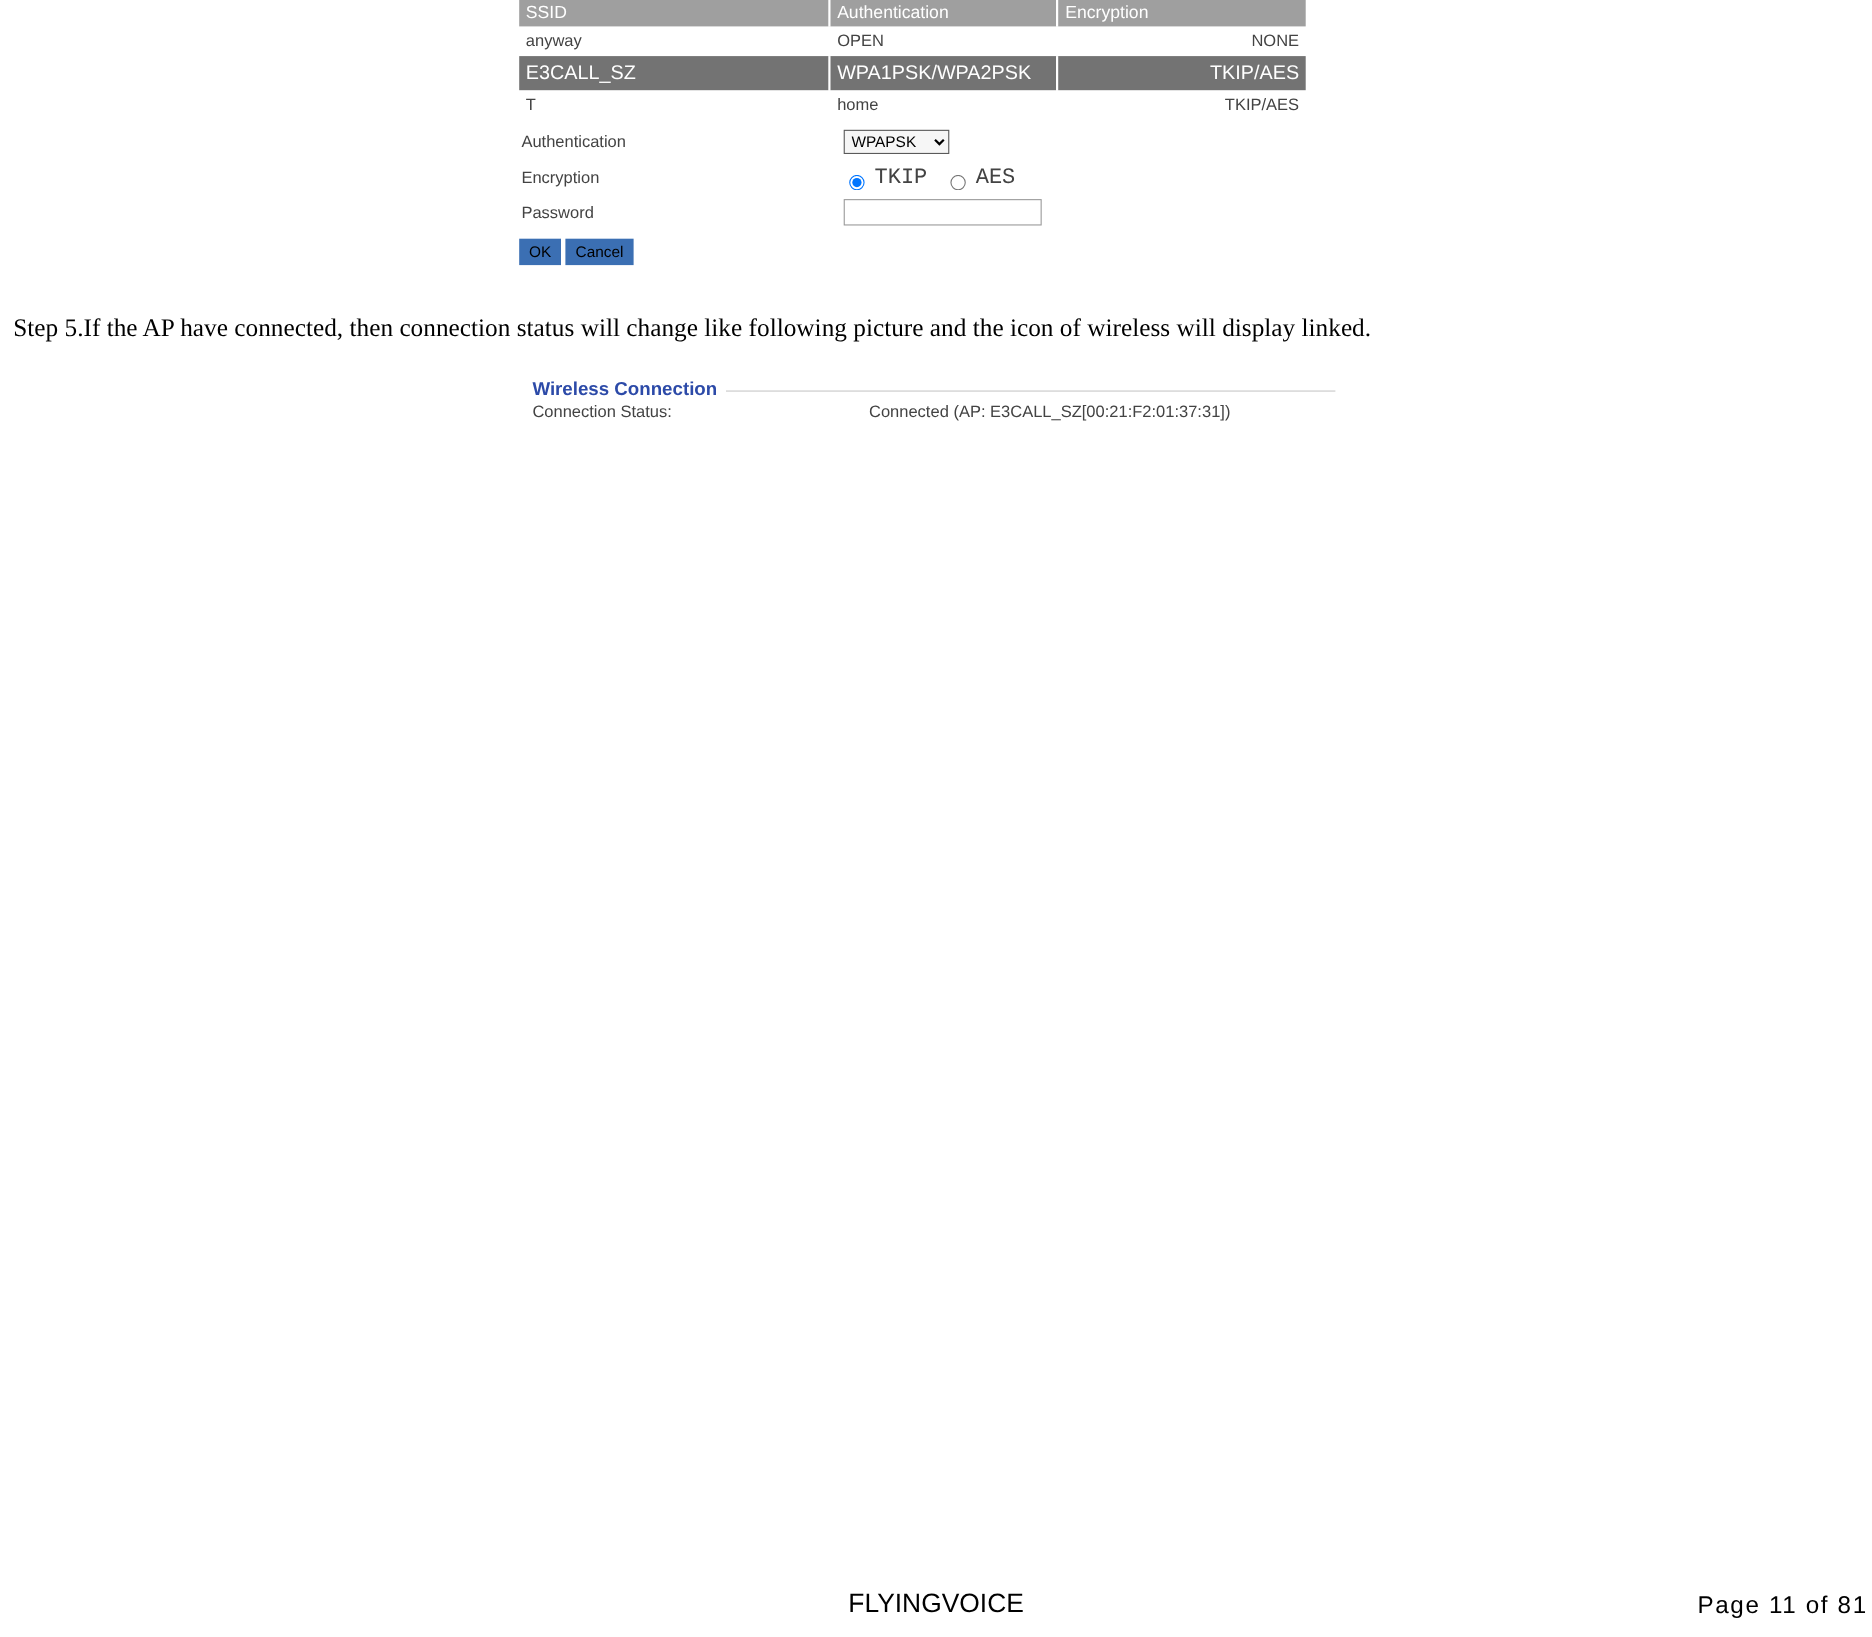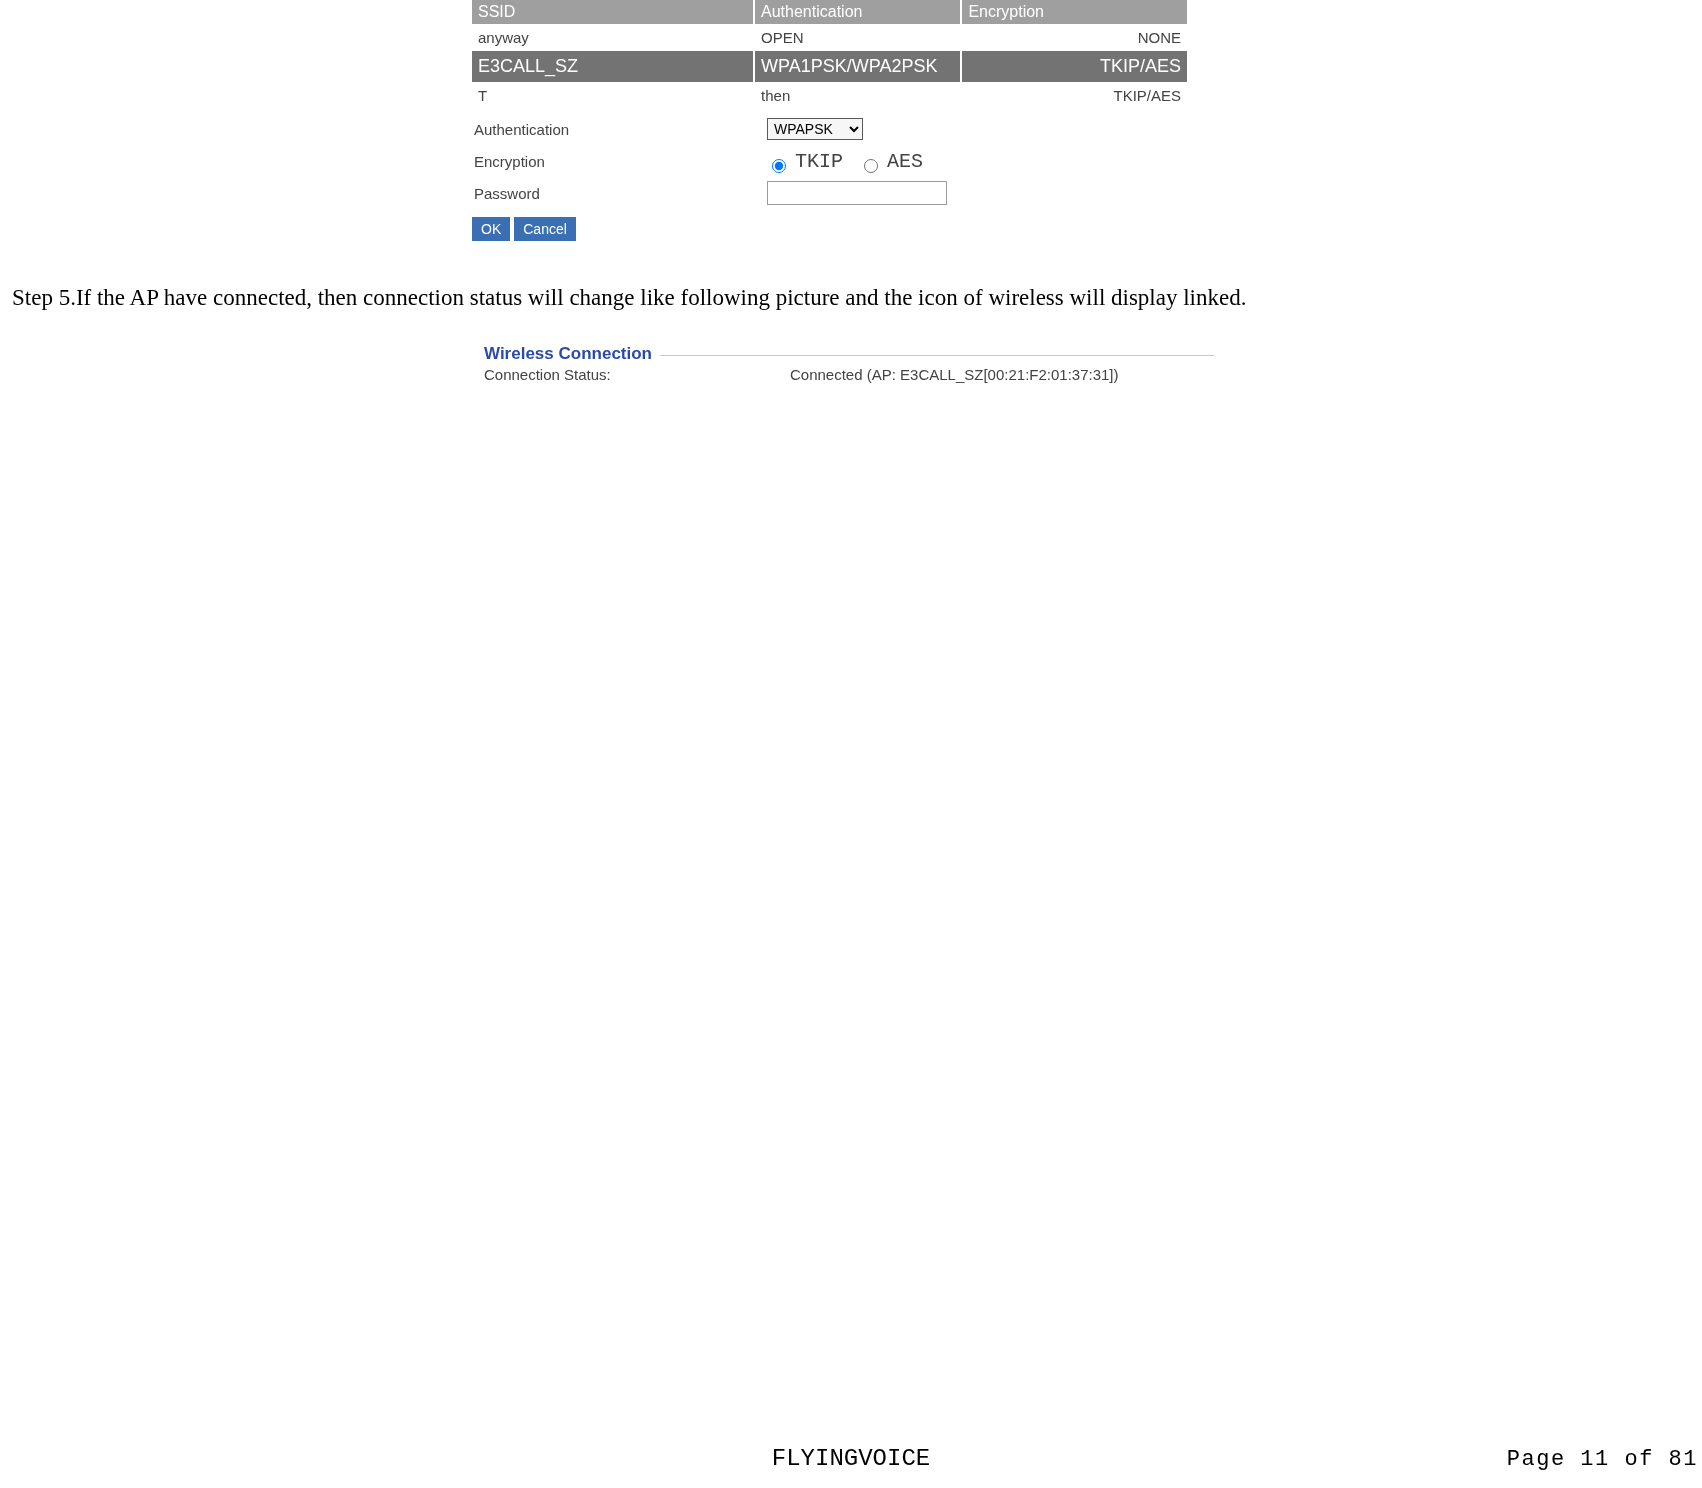--- a/index.html
+++ b/index.html
@@ -96,21 +96,21 @@
     padding: 0 4px;
   }
   .button-row {
     margin-top: 8px;
     display: flex;
     gap: 4px;
   }
   .btn {
     border: none;
     background: #3b6fb3;
-    color: #ffffff;
+    color: #000000;
     font-size: 14px;
     padding: 4px 9px;
     cursor: pointer;
   }
 
   .paragraph {
     position: absolute;
     left: 0;
     top: 282px;
     width: 1700px;
@@ -153,21 +153,21 @@
     font-size: 15px;
   }
   .status-row .label { width: 306px; }
 
   .footer {
     position: absolute;
     left: 0;
     bottom: 0;
     width: 1702px;
     height: 48px;
-    font-family: Liberation Mono, monospace;
+    font-family: Liberation Sans, sans-serif;
   }
   .footer .brand {
     position: absolute;
     left: 50%;
     transform: translateX(-50%);
     bottom: 16px;
     font-size: 24px;
     color: #000000;
   }
   .footer .pageno {
@@ -197,21 +197,21 @@
         <td>OPEN</td>
         <td>NONE</td>
       </tr>
       <tr class="selected">
         <td>E3CALL_SZ</td>
         <td>WPA1PSK/WPA2PSK</td>
         <td>TKIP/AES</td>
       </tr>
       <tr>
         <td>T</td>
-        <td>then</td>
+        <td>home</td>
         <td>TKIP/AES</td>
       </tr>
     </tbody>
   </table>
 
   <div class="form-block">
     <div class="form-row">
       <div class="label">Authentication</div>
       <div class="control">
         <select class="select-box">

